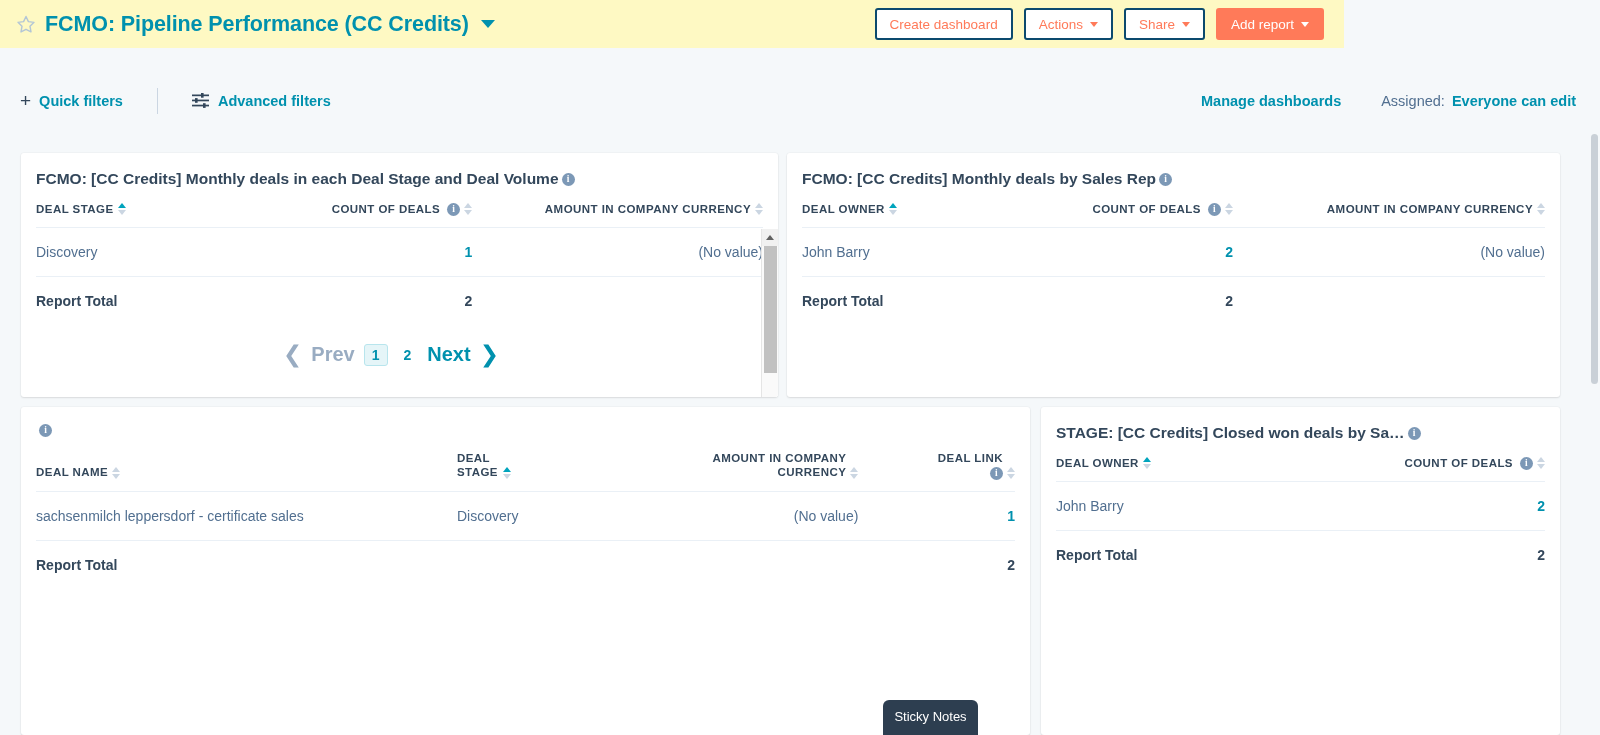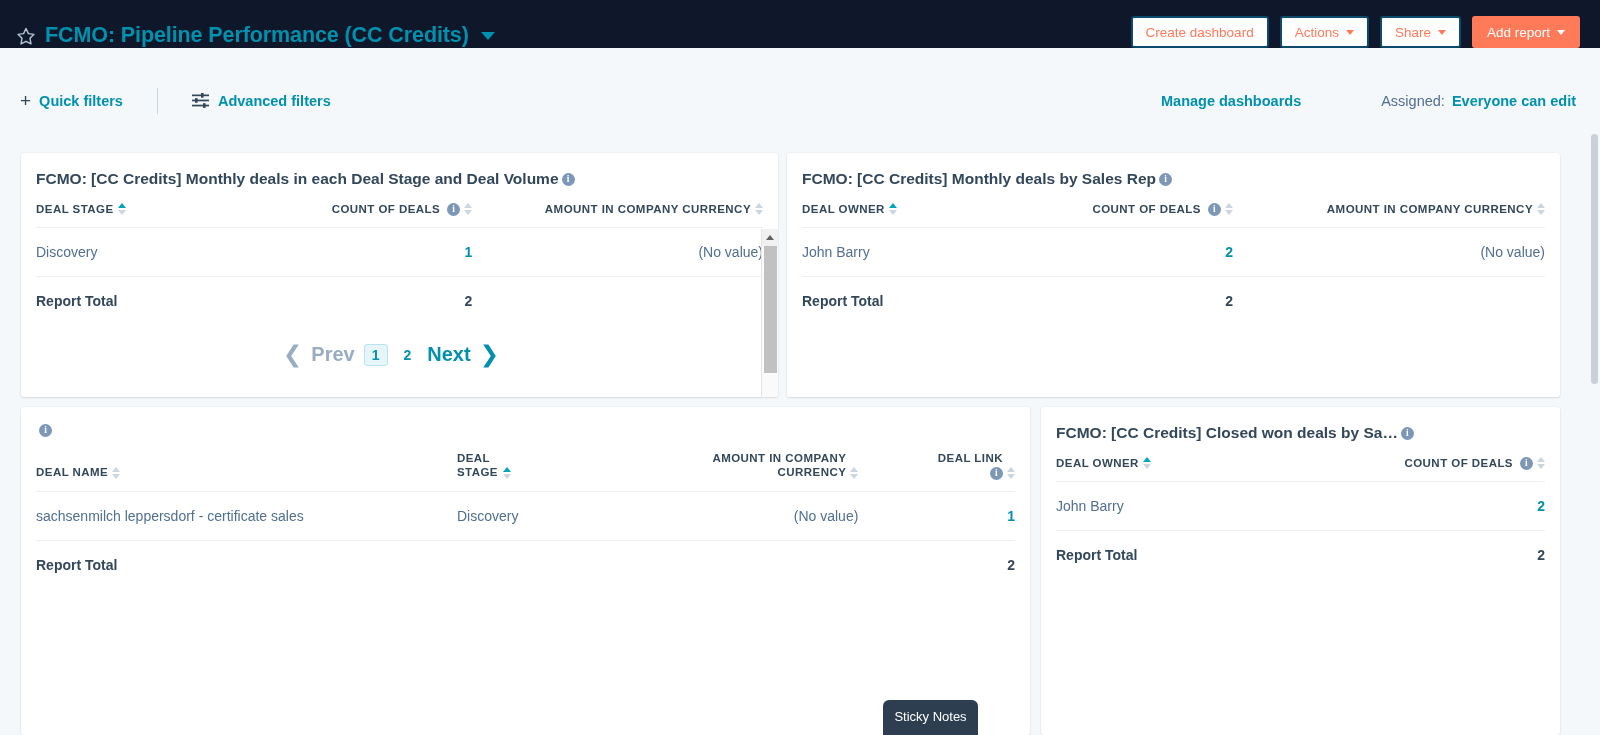--- a/index.html
+++ b/index.html
@@ -6,23 +6,23 @@
   html, body {
     width: 1600px; height: 735px;
     font-family: "Liberation Sans", sans-serif;
     background: #f5f8fa;
     overflow: hidden;
   }
   .page { position: relative; width: 1600px; height: 735px; }
 
   
   .topbar {
-    position: absolute; top: 0; left: 0; width: 1600px; height: 48px;
-    background: #0f172a;
-    display: flex; align-items: flex-end;
+    position: absolute; top: 0; left: 0; width: 1344px; height: 48px;
+    background: #fef9c3;
+    display: flex; align-items: center;
   }
   .topbar-left { display: flex; align-items: center; padding-left: 16px; }
   .star-icon { width: 20px; height: 20px; margin-right: 9px; flex: none; }
   .dash-title {
     font-size: 21.5px; font-weight: bold; color: #0091ae;
     letter-spacing: -0.1px; white-space: nowrap;
   }
   .title-caret {
     margin-left: 12px; width: 0; height: 0;
     border-left: 7px solid transparent; border-right: 7px solid transparent;
@@ -57,21 +57,21 @@
     font-size: 14.5px; font-weight: bold; color: #0091ae; cursor: pointer;
   }
   .plus-icon {
     font-size: 19px; font-weight: normal; color: #33475b;
     margin-right: 8px; line-height: 1;
   }
   .vsep { width: 1px; height: 26px; background: #cbd6e2; margin: 0 34px; }
   .adv-icon { margin-right: 9px; display: flex; }
   .filter-right {
     margin-left: auto; display: flex; align-items: flex-end;
-    padding-right: 24px; gap: 80px;
+    padding-right: 24px; gap: 40px;
   }
   .assigned-wrap { display: flex; align-items: center; gap: 7px; }
   .assigned-label { font-size: 14.5px; color: #516f90; }
 
   
   .card {
     position: absolute; background: #fff; border-radius: 3px;
     box-shadow: 0 1px 2px rgba(0,0,0,.10), 0 0 0 1px rgba(0,0,0,.02);
     overflow: hidden;
   }
@@ -436,21 +436,21 @@
             <td class="num"></td>
             <td class="num">2</td>
           </tr>
         </tbody>
       </table>
     </div>
   </div>
 
   <div class="card" id="card4">
     <div class="card-title">
-      <span>FCMO: [CC Credits] Closed won deals by Sa…</span>
+      <span>STAGE: [CC Credits] Closed won deals by Sa…</span>
       <span class="info-icon">i</span>
     </div>
     <div class="card-body">
       <table>
         <colgroup>
             <col style="width:52%">
             <col style="width:48%">
           </colgroup>
         <thead>
           <tr>

